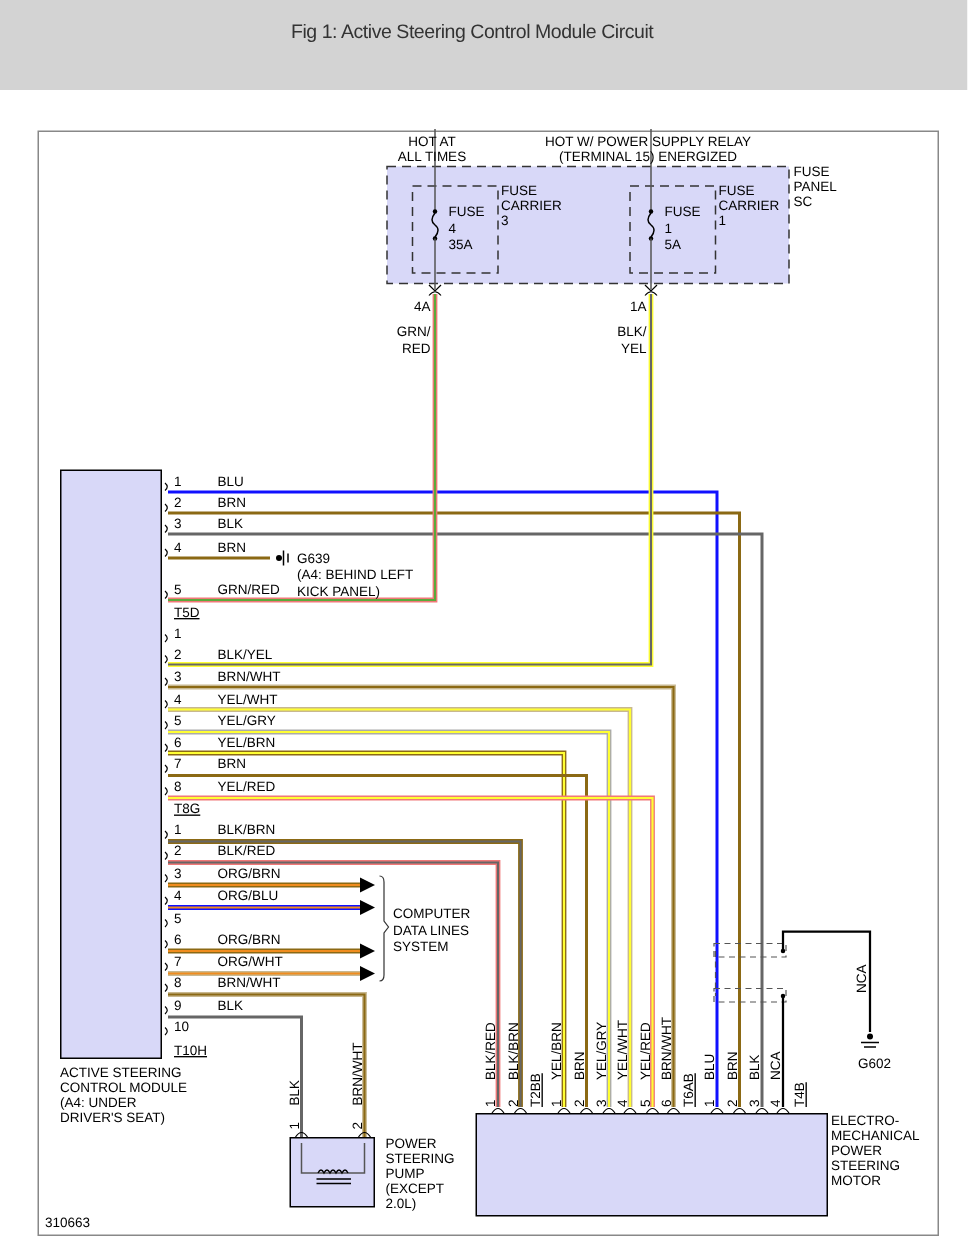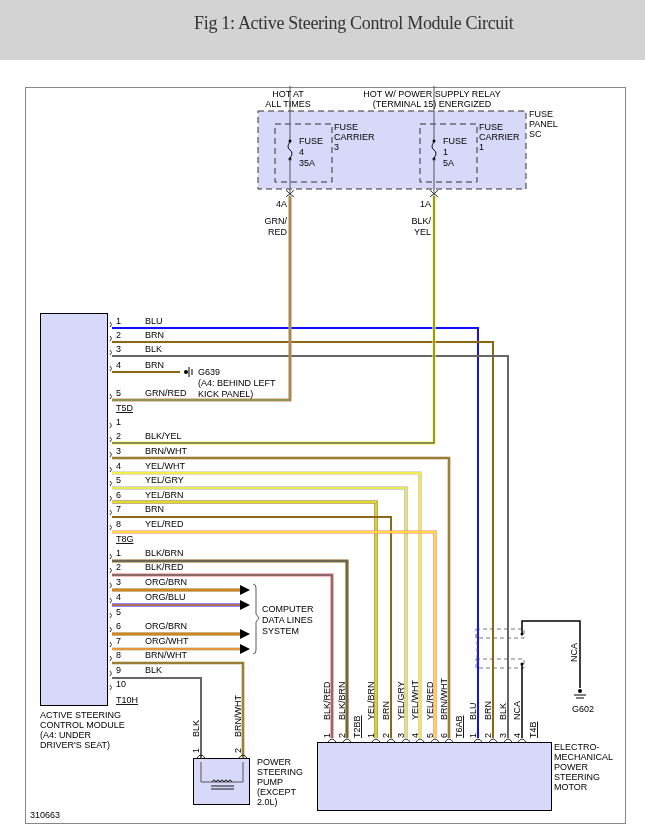--- a/index.html
+++ b/index.html
@@ -1,18 +1,18 @@
 <!DOCTYPE html>
 <html><head>
 <meta charset="utf-8">
 <style>
   html, body { margin: 0; padding: 0; background: #ffffff; }
   body { width: 645px; height: 836px; position: relative; overflow: hidden; font-family: "Liberation Sans", sans-serif; }
   .header { position: absolute; left: 0; top: 0; width: 645px; height: 60px; background: #d3d3d3; }
-  .header-title { position: absolute; left: 194px; top: 13px; font-size: 18px; color: #333333; font-family: Liberation Serif, serif; letter-spacing: -0.3px; }
+  .header-title { position: absolute; left: 194px; top: 13px; font-size: 13px; color: #333333; font-family: Liberation Sans, sans-serif; letter-spacing: -0.3px; }
   svg { position: absolute; left: 0; top: 0; }
   svg text { font-family: "Liberation Sans", sans-serif; font-size: 9px; fill: #000; }
 </style>
 </head>
 <body>
 
 <div class="header">
   <div class="header-title">Fig 1: Active Steering Control Module Circuit</div>
 </div>
 

